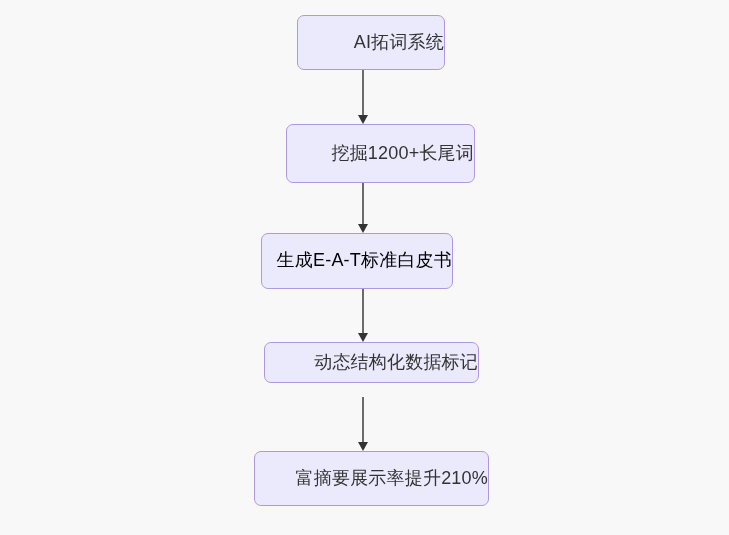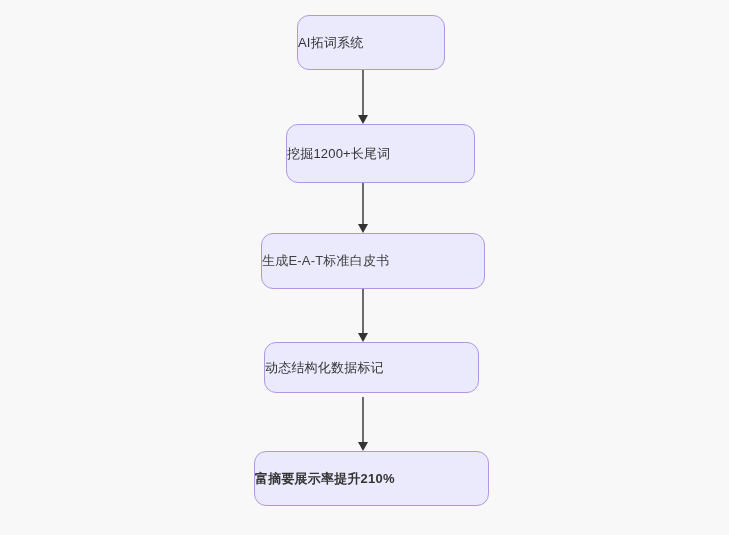--- a/index.html
+++ b/index.html
@@ -17,26 +17,26 @@
     position: relative;
     width: 729px;
     height: 535px;
     background: #f8f8f8;
   }
   .node {
     position: absolute;
     box-sizing: border-box;
     background: #ebeafd;
     border: 1.6px solid #b197e0;
-    border-radius: 12px;
+    border-radius: 7px;
     display: flex;
     align-items: center;
-    justify-content: flex-start;
+    justify-content: flex-end;
     color: #333333;
-    font-size: 13px;
+    font-size: 18px;
     line-height: 1.2;
     letter-spacing: 0.2px;
     white-space: nowrap;
     text-align: center;
   }
   .connector {
     position: absolute;
     width: 18px;
     display: flex;
     flex-direction: column;
@@ -72,35 +72,35 @@
 
   <div class="node" id="tpl-node-2" style="left: 286px; top: 124px; width: 189px; height: 59px; background: rgb(235, 234, 253); border-color: rgb(177, 151, 224); color: rgb(51, 51, 51);">
     <span>挖掘1200+长尾词</span>
   </div>
 
   <div class="connector" id="tpl-edge-2" style="left: 354px; top: 183px; height: 50px;">
     <div class="line" style="background: rgb(107, 107, 107);"></div>
     <div class="head" style="border-top-color: rgb(51, 51, 51);"></div>
   </div>
 
-  <div class="node" id="tpl-node-3" style="left: 261px; top: 233px; width: 224px; height: 56px; background: rgb(235, 234, 253); border-color: rgb(177, 151, 224); color: #404040;">
+  <div class="node" id="tpl-node-3" style="left: 261px; top: 233px; width: 192px; height: 56px; background: rgb(235, 234, 253); border-color: rgb(177, 151, 224); color: #000000;">
     <span>生成E-A-T标准白皮书</span>
   </div>
 
   <div class="connector" id="tpl-edge-3" style="left: 354px; top: 289px; height: 53px;">
     <div class="line" style="background: rgb(107, 107, 107);"></div>
     <div class="head" style="border-top-color: rgb(51, 51, 51);"></div>
   </div>
 
-  <div class="node" id="tpl-node-4" style="left: 264px; top: 342px; width: 215px; height: 51px; background: rgb(235, 234, 253); border-color: rgb(177, 151, 224); color: rgb(51, 51, 51);">
+  <div class="node" id="tpl-node-4" style="left: 264px; top: 342px; width: 215px; height: 41px; background: rgb(235, 234, 253); border-color: rgb(177, 151, 224); color: rgb(51, 51, 51);">
     <span>动态结构化数据标记</span>
   </div>
 
   <div class="connector" id="tpl-edge-4" style="left: 354px; top: 397px; height: 54px;">
     <div class="line" style="background: rgb(107, 107, 107);"></div>
     <div class="head" style="border-top-color: rgb(51, 51, 51);"></div>
   </div>
 
-  <div class="node" id="tpl-node-5" style="left: 254px; top: 451px; width: 235px; height: 55px; background: rgb(235, 234, 253); border-color: rgb(177, 151, 224); color: rgb(51, 51, 51); font-weight: bold;">
+  <div class="node" id="tpl-node-5" style="left: 254px; top: 451px; width: 235px; height: 55px; background: rgb(235, 234, 253); border-color: rgb(177, 151, 224); color: rgb(51, 51, 51);">
     <span>富摘要展示率提升210%</span>
   </div>
 
 </div>
 
 </body></html>

